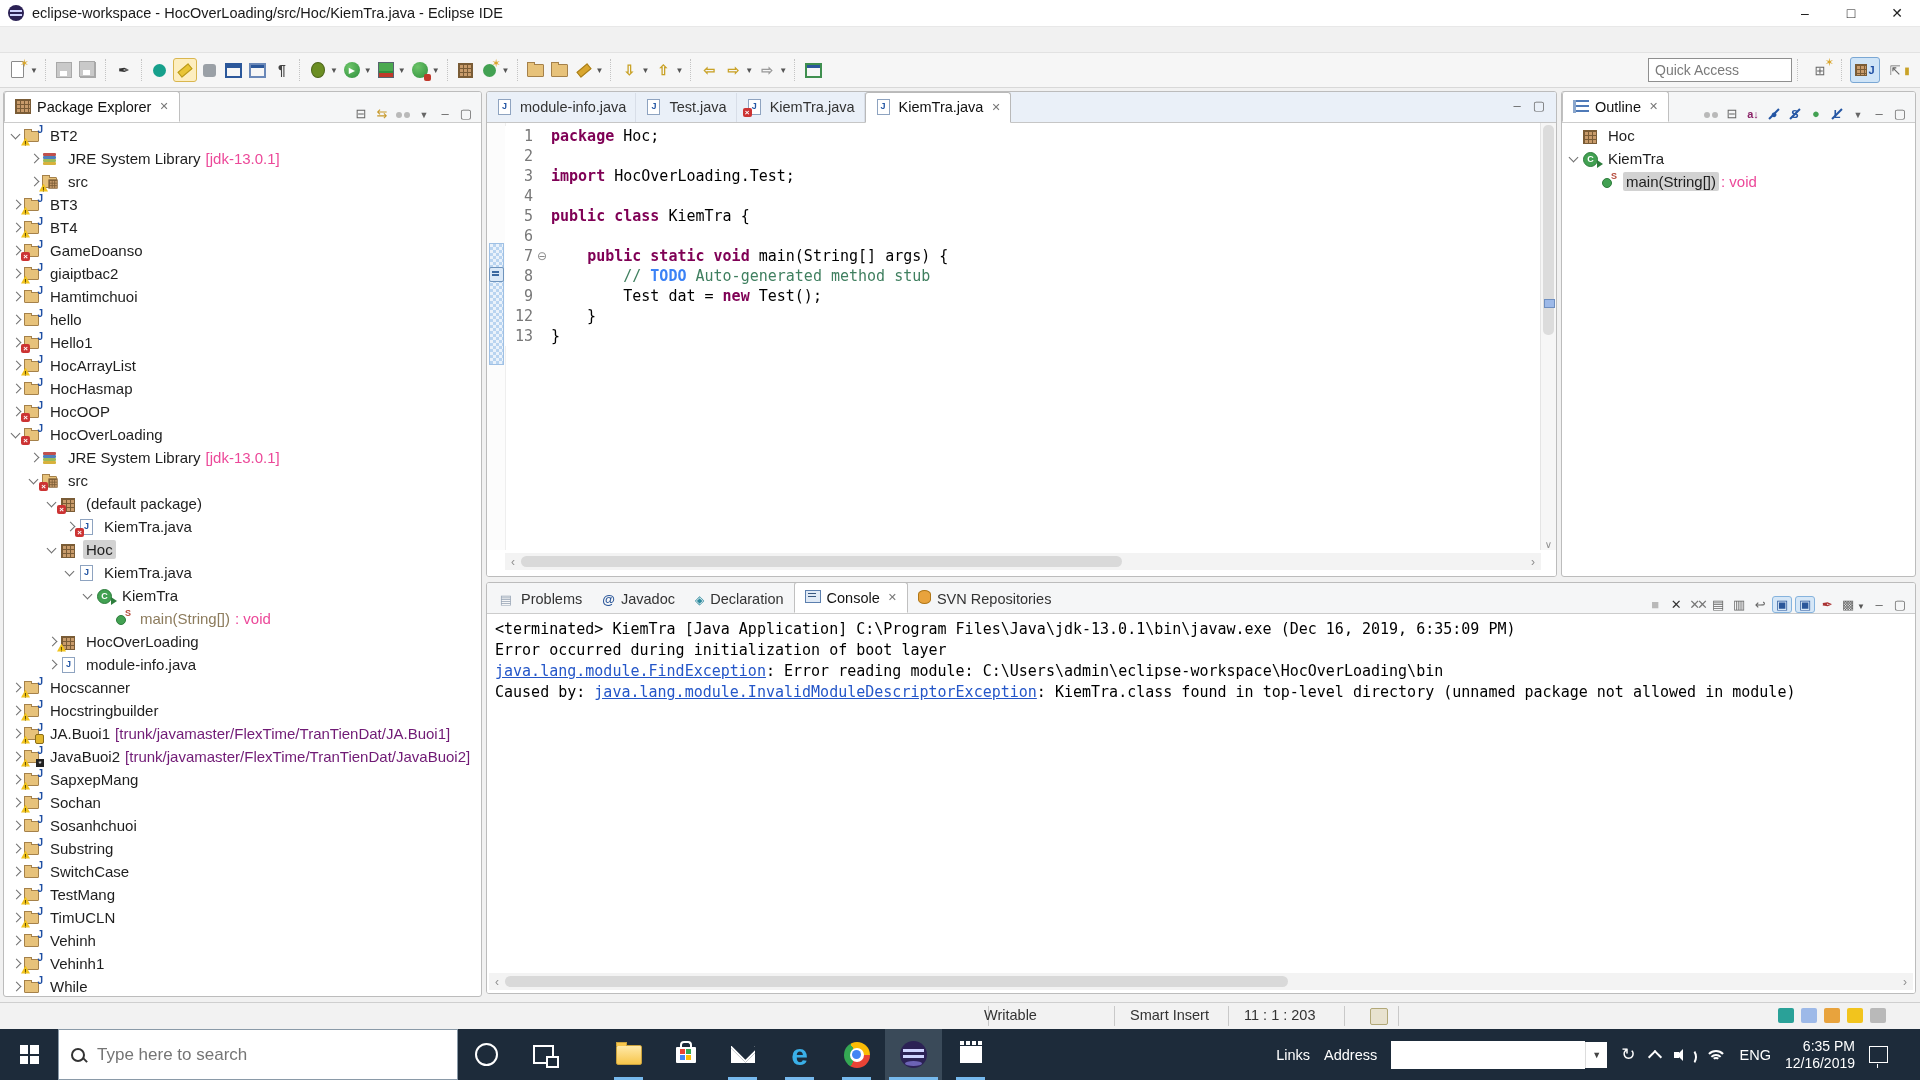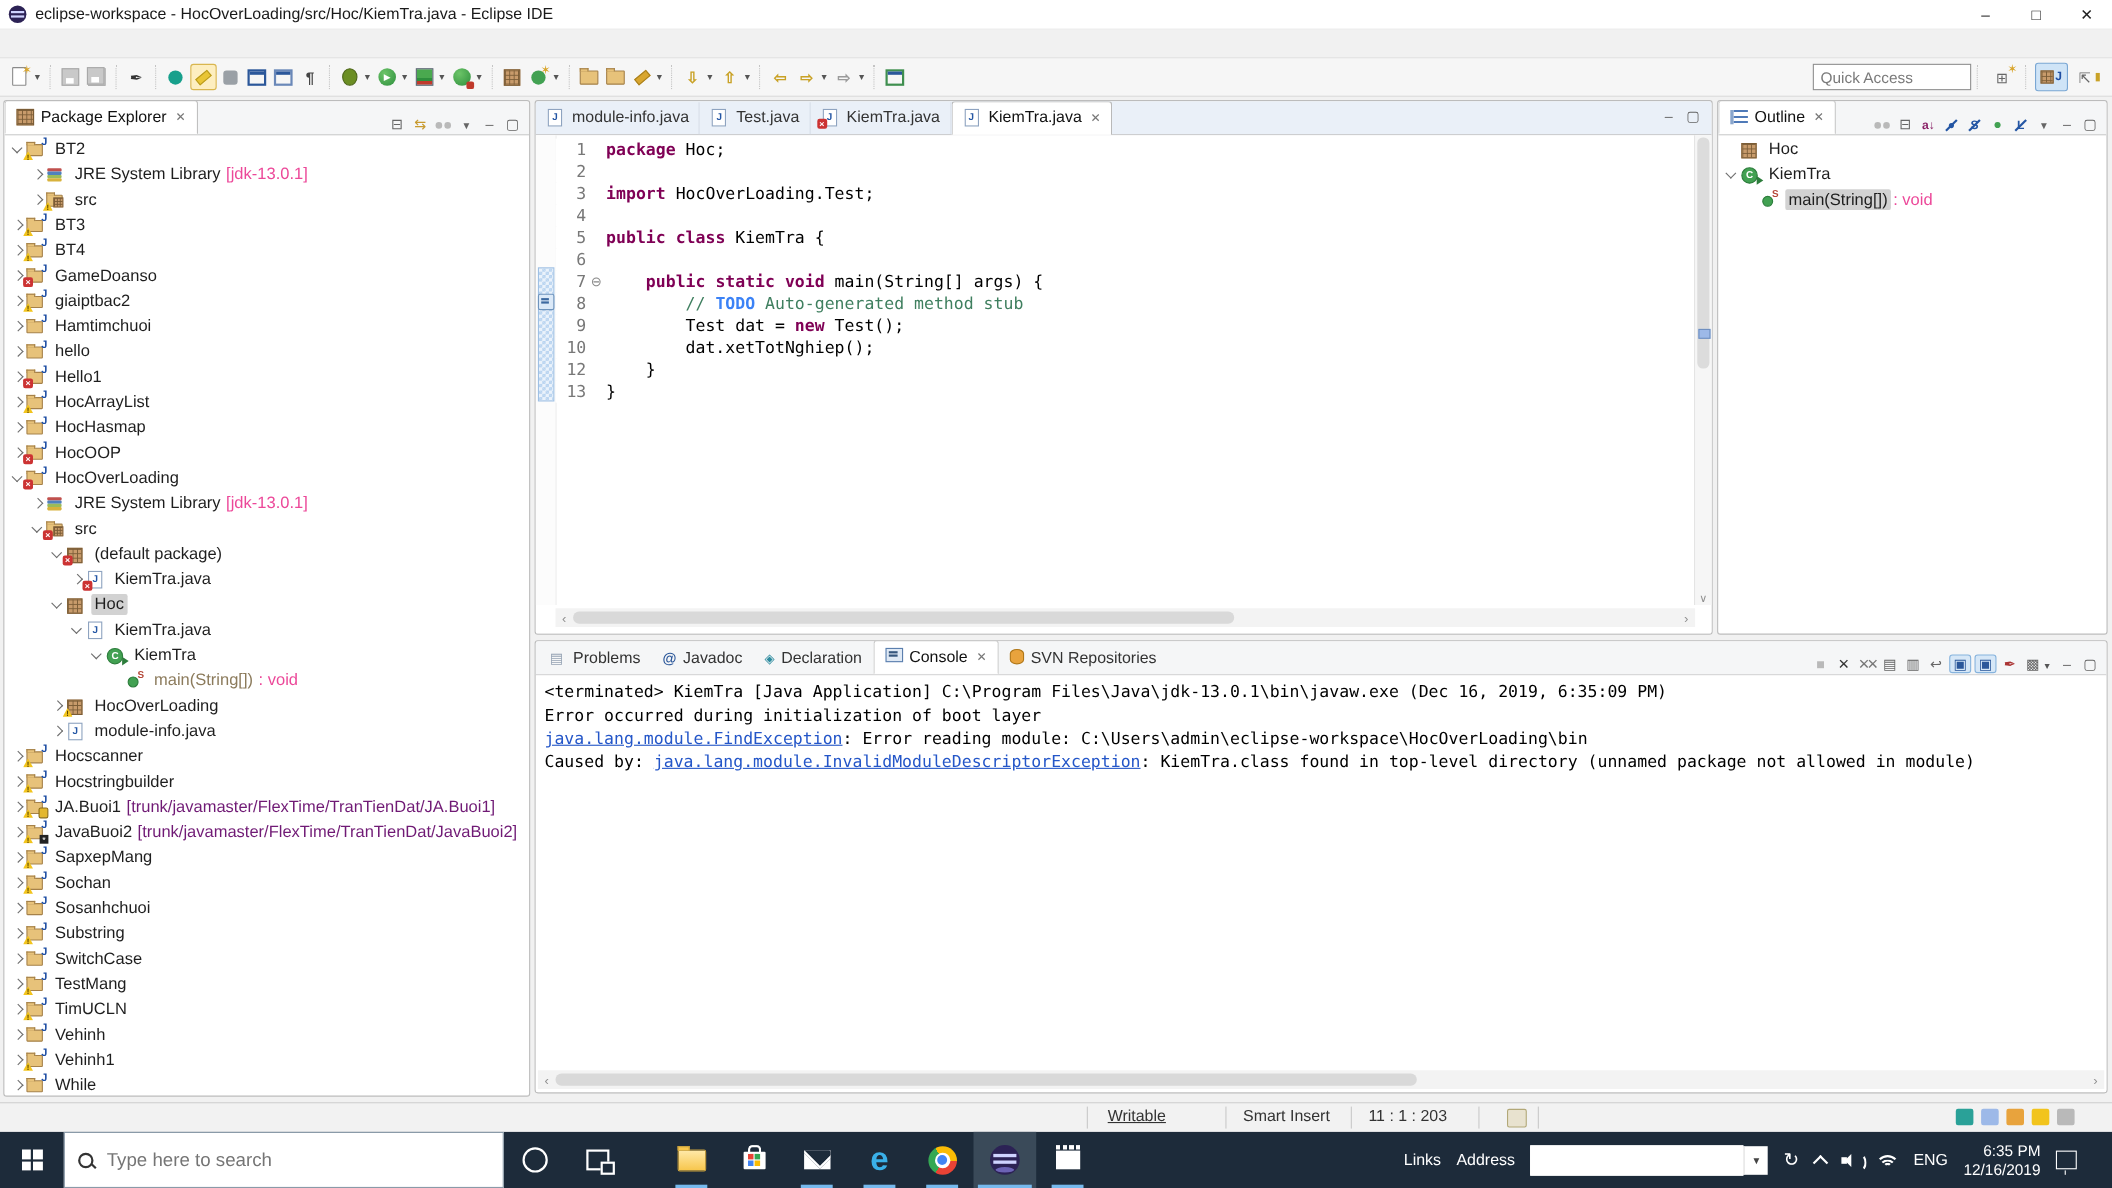--- a/index.html
+++ b/index.html
@@ -741,21 +741,20 @@
         <div id="ed-lines">
             <div class="cline"><span class="ln">1</span><span class="fold"></span><span class="ctext"><span class="tk-kw">package</span><span class="tk-pl"> Hoc;</span></span></div>
             <div class="cline"><span class="ln">2</span><span class="fold"></span><span class="ctext"></span></div>
             <div class="cline"><span class="ln">3</span><span class="fold"></span><span class="ctext"><span class="tk-kw">import</span><span class="tk-pl"> HocOverLoading.Test;</span></span></div>
             <div class="cline"><span class="ln">4</span><span class="fold"></span><span class="ctext"></span></div>
             <div class="cline"><span class="ln">5</span><span class="fold"></span><span class="ctext"><span class="tk-kw">public</span><span class="tk-pl"> </span><span class="tk-kw">class</span><span class="tk-pl"> KiemTra {</span></span></div>
             <div class="cline"><span class="ln">6</span><span class="fold"></span><span class="ctext"></span></div>
             <div class="cline"><span class="ln">7</span><span class="fold">⊖</span><span class="ctext"><span class="tk-pl">    </span><span class="tk-kw">public</span><span class="tk-pl"> </span><span class="tk-kw">static</span><span class="tk-pl"> </span><span class="tk-kw">void</span><span class="tk-pl"> main(String[] args) {</span></span></div>
             <div class="cline"><span class="ln">8</span><span class="fold"></span><span class="ctext"><span class="tk-pl">        </span><span class="tk-cm">// </span><span class="tk-td">TODO</span><span class="tk-cm"> Auto-generated method stub</span></span></div>
             <div class="cline"><span class="ln">9</span><span class="fold"></span><span class="ctext"><span class="tk-pl">        Test dat = </span><span class="tk-kw">new</span><span class="tk-pl"> Test();</span></span></div>
-            <div class="cline"><span class="ln">10</span><span class="fold"></span><span class="ctext"><span class="tk-pl">        dat.xetTotNghiep();</span></span></div>
             <div class="cline"><span class="ln">12</span><span class="fold"></span><span class="ctext"><span class="tk-pl">    }</span></span></div>
             <div class="cline"><span class="ln">13</span><span class="fold"></span><span class="ctext"><span class="tk-pl">}</span></span></div>
           </div>
         <div id="ed-vscroll">
           <div id="ed-vthumb"></div>
           <div id="ed-vmark"></div>
           <div id="ed-varrow">∨</div>
         </div>
         <div class="hscroll">
           <span class="arr">‹</span>
@@ -863,21 +862,21 @@
             <span class="sp"></span>
           <span class="arr" style="width:16px;text-align:center;color:#8f8f8f;font-size:12px;">›</span>
         </div>
       </div>
     </div>
 
   </div>
 
   <div id="statusbar">
     <span class="sb-sep" style="left:988px;"></span>
-    <span class="sb-item" style="left:1007px;text-decoration:underline;">Writable</span>
+    <span class="sb-item" style="left:984px;">Writable</span>
     <span class="sb-sep" style="left:1114px;"></span>
     <span class="sb-item" style="left:1130px;">Smart Insert</span>
     <span class="sb-sep" style="left:1228px;"></span>
     <span class="sb-item" style="left:1244px;">11 : 1 : 203</span>
     <span class="sb-sep" style="left:1344px;"></span>
     <span class="sb-ico" style="left:1370px;background:#e8e2cf;border:1px solid #b2a878;"></span>
     <span class="sb-sep" style="left:1398px;"></span>
     <span class="sb-ico" style="left:1778px;background:#2aa198;"></span>
     <span class="sb-ico" style="left:1801px;background:#9db9e8;"></span>
     <span class="sb-ico" style="left:1824px;background:#e8a33d;"></span>

